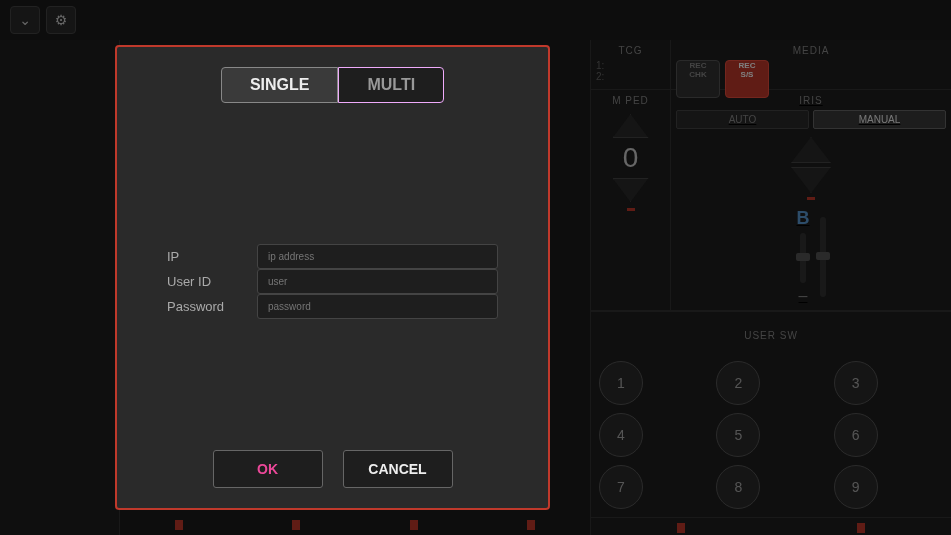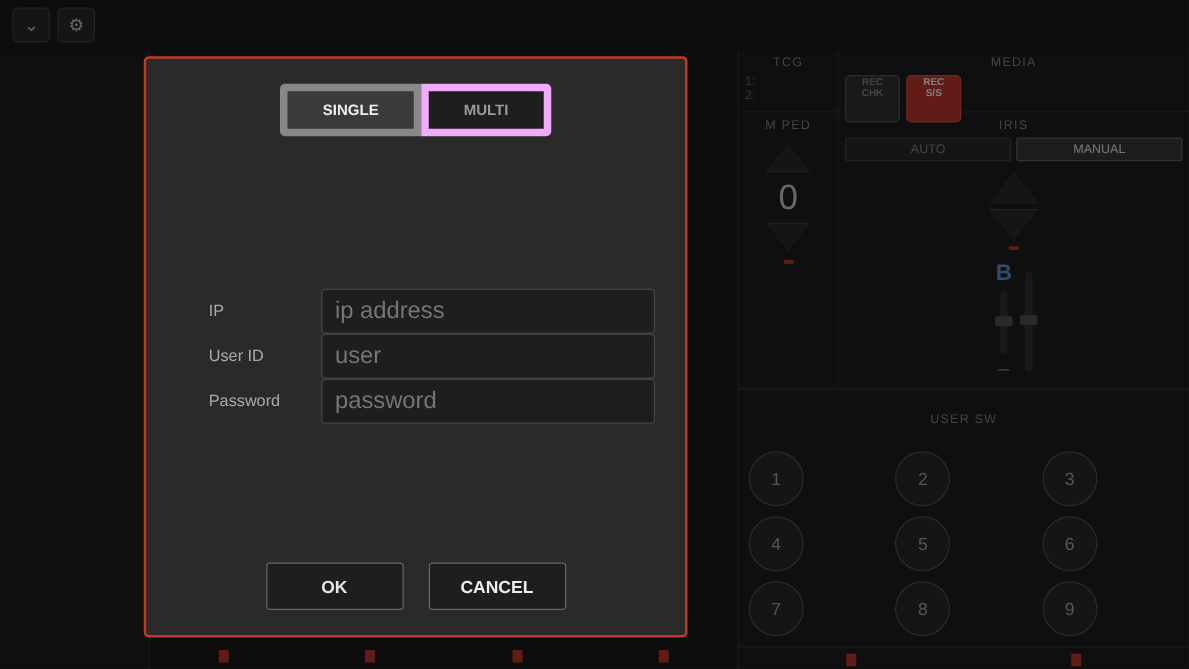--- a/index.html
+++ b/index.html
@@ -167,20 +167,21 @@
       width: 80px;
       border-right: 1px solid #333;
       padding: 5px;
       display: flex;
       flex-direction: column;
       align-items: center;
     }
     .iris-col {
       flex: 1;
       padding: 5px;
+      text-decoration: underline;
     }
     .iris-mode-btns {
       display: flex;
       gap: 4px;
       margin-bottom: 8px;
     }
     .mode-btn {
       flex: 1;
       padding: 3px 6px;
       font-size: 10px;
@@ -274,25 +275,25 @@
       padding: 20px;
     }
     .modal-tabs {
       display: flex;
       gap: 0;
       margin-bottom: 20px;
       align-self: center;
     }
     .tab-btn {
       padding: 8px 28px;
-      font-size: 12px;
+      font-size: 16px;
       font-weight: bold;
       cursor: pointer;
       background: #1e1e1e;
-      border: 6px solid #f0abfc;
+      border: 1px solid #f0abfc;
       color: #999;
     }
     .tab-btn.active {
       background: #3a3a3a;
       color: #eee;
       border-color: #888;
     }
     .tab-btn:first-child {
       border-radius: 4px 0 0 4px;
     }
@@ -311,21 +312,21 @@
       font-size: 13px;
       flex-shrink: 0;
     }
     .form-input {
       flex: 1;
       background: #1e1e1e;
       border: 1px solid #444;
       border-radius: 3px;
       padding: 6px 10px;
       color: #14b8a6;
-      font-size: 19px;
+      font-size: 10px;
       outline: none;
     }
 
     .modal-body {
       flex: 1;
       display: flex;
       flex-direction: column;
       justify-content: center;
       padding: 20px 30px;
     }
@@ -341,21 +342,21 @@
       padding: 10px 0;
       font-size: 14px;
       font-weight: bold;
       cursor: pointer;
       border-radius: 3px;
       text-align: center;
       border: 1px solid #555;
     }
     .modal-btn.ok {
       background: #1e1e1e;
-      color: #e5e5e5;
+      color: #ec4899;
       border-color: #666;
     }
     .modal-btn.cancel {
       background: #1e1e1e;
       color: #eee;
       border-color: #666;
     }
 
     
     .b-indicator {

